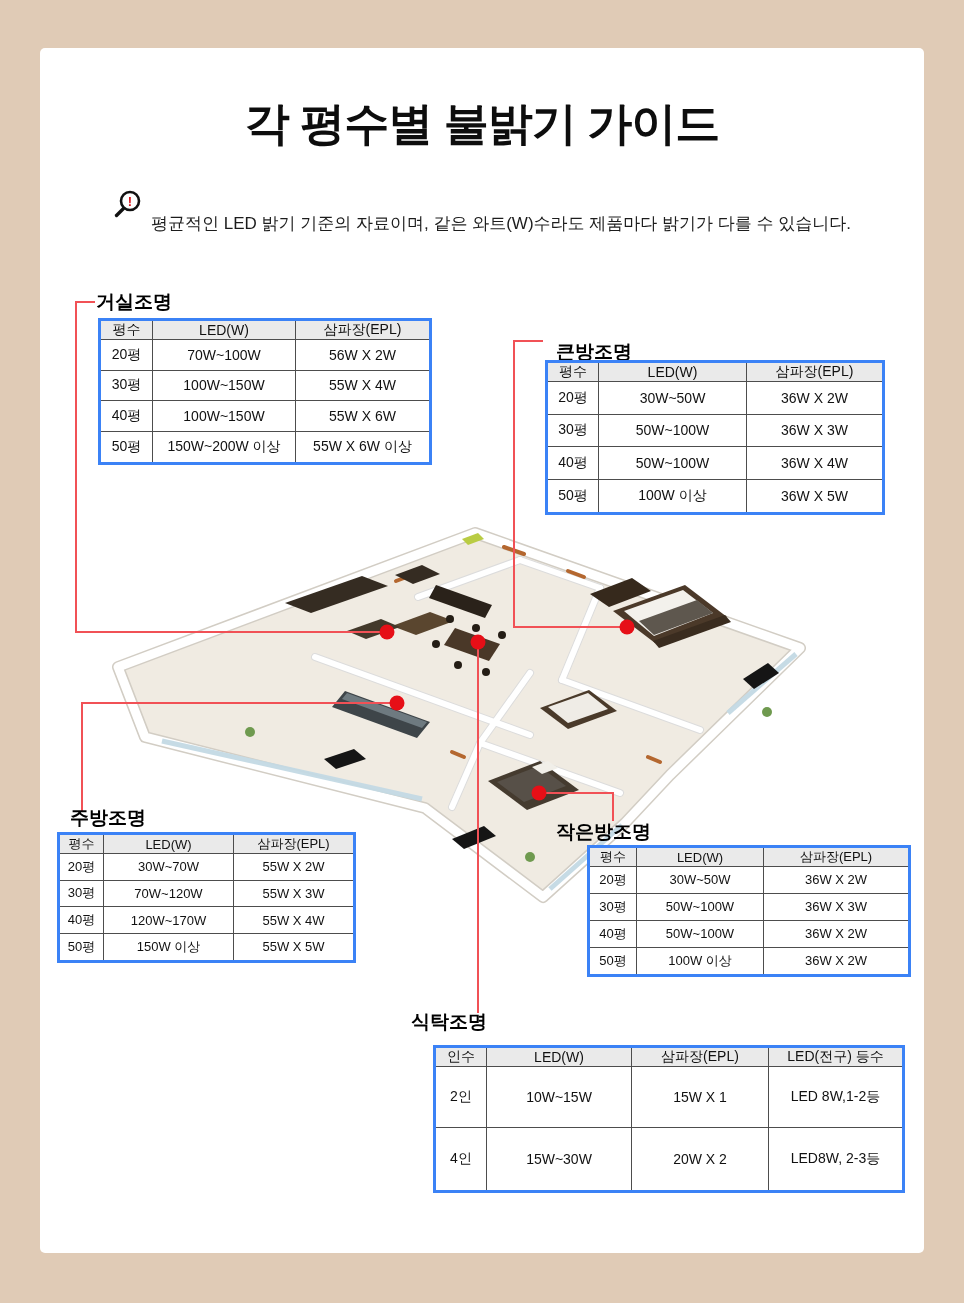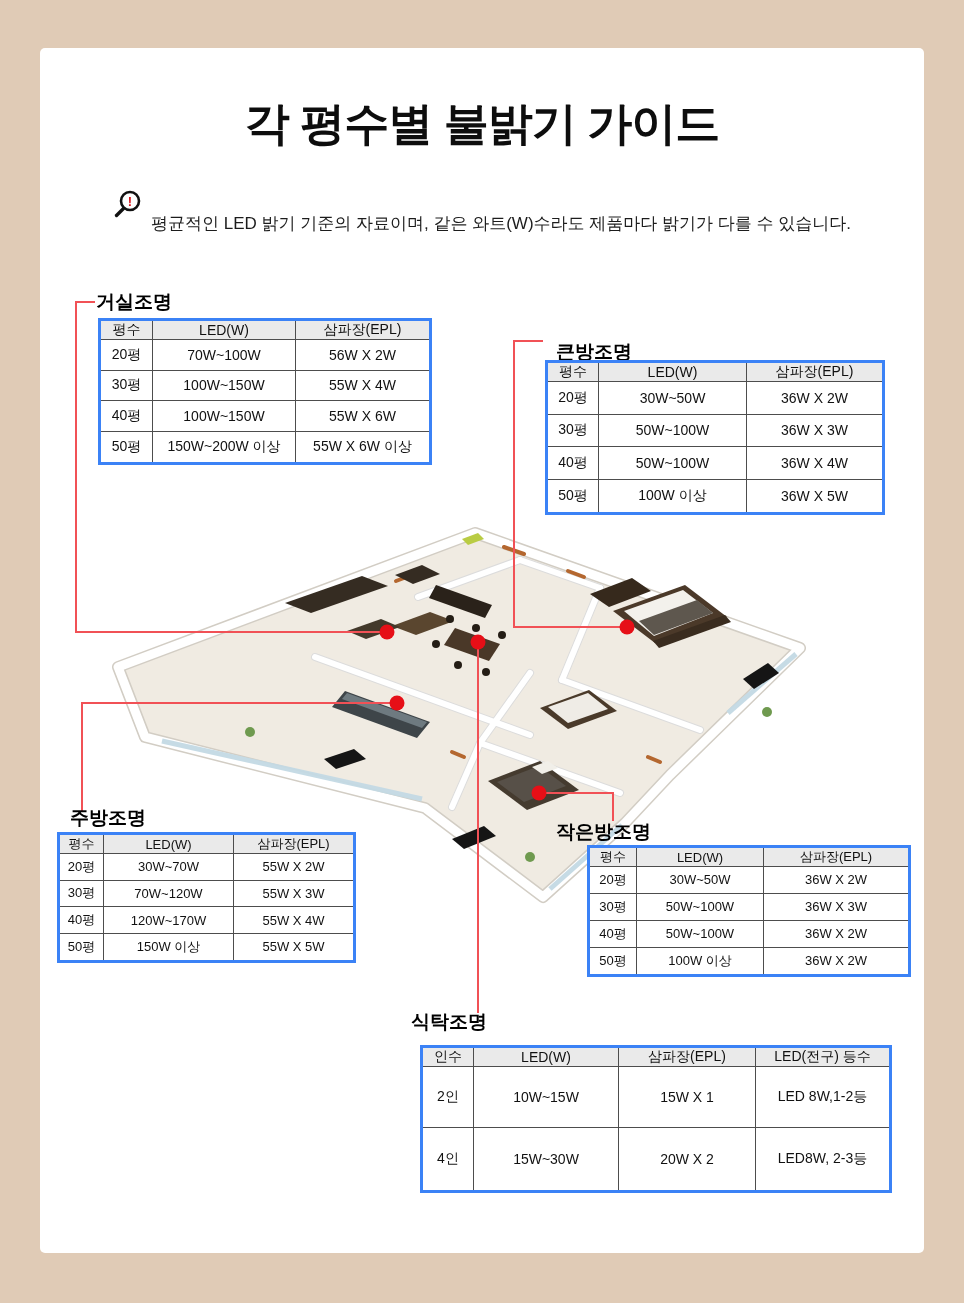--- a/index.html
+++ b/index.html
@@ -312,21 +312,21 @@
           <td>36W X 2W</td>
         </tr>
         <tr>
           <td>50평</td>
           <td>100W 이상</td>
           <td>36W X 2W</td>
         </tr>
       </tbody>
     </table>
 
-  <table class="data f14" style="left:420px;top:1045px;width:469px;height:148px;">
+  <table class="data f14" style="left:433px;top:1045px;width:469px;height:148px;">
       <colgroup>
         <col style="width: 52px;">
         <col style="width: 145px;">
         <col style="width: 137px;">
         <col style="width: 135px;">
       </colgroup>
       <thead>
         <tr>
           <th>인수</th>
           <th>LED(W)</th>

